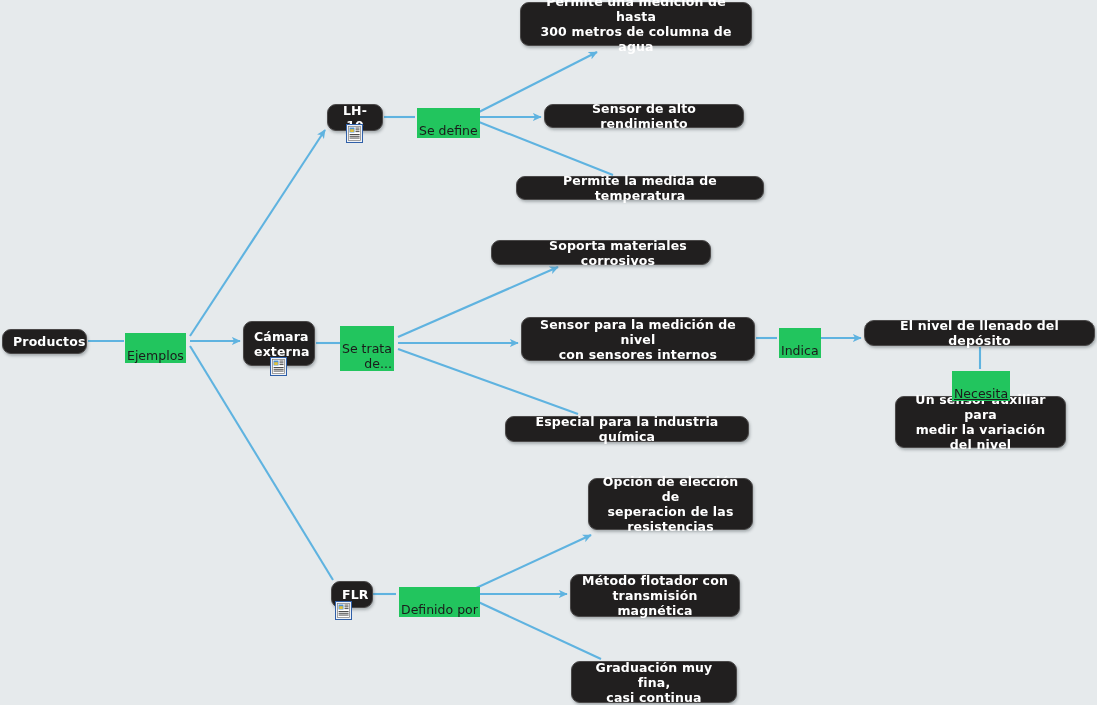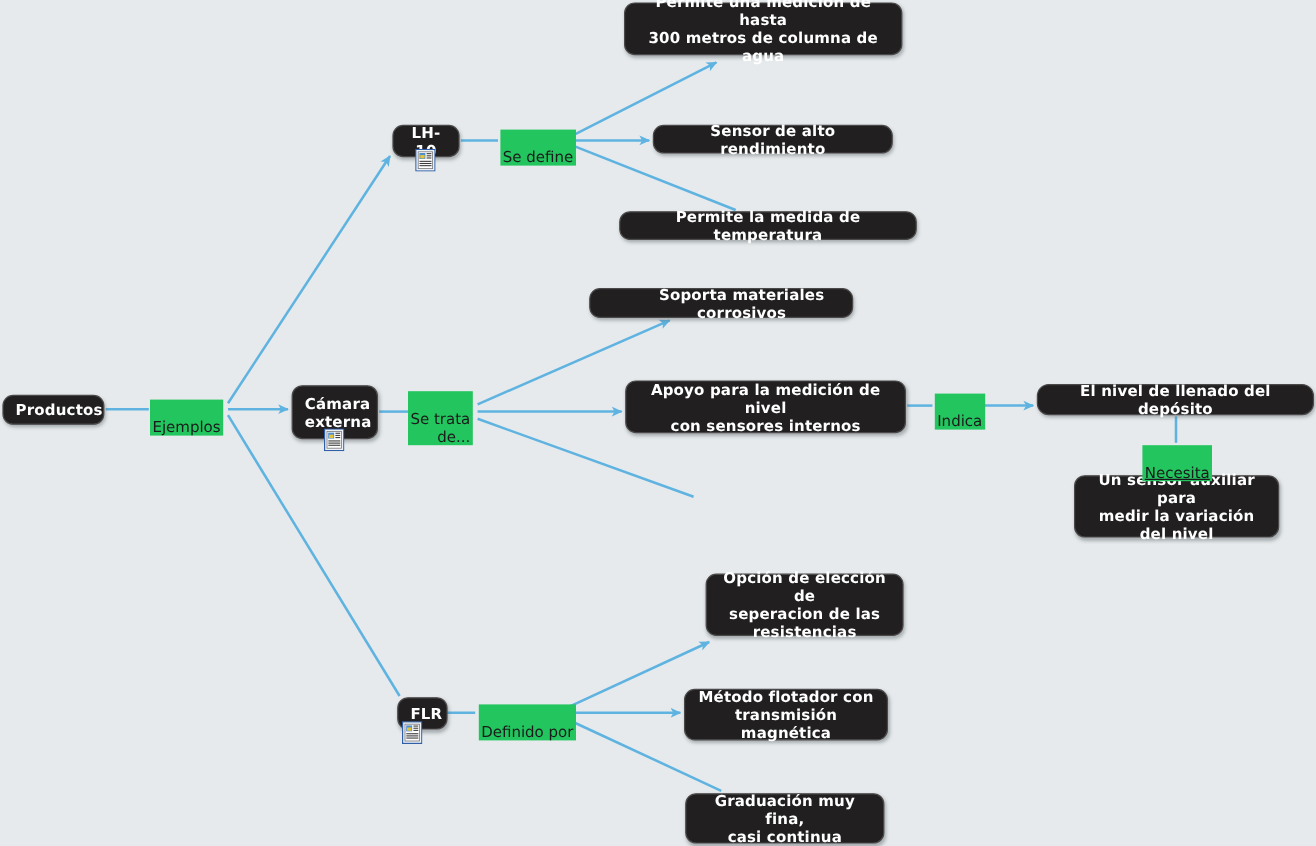--- a/index.html
+++ b/index.html
@@ -188,24 +188,27 @@
 
   <div class="node" style="left:516px;top:176px;width:248px;height:24px;">
     <span class="node-label">Permite la medida de temperatura</span>
   </div>
 
   <div class="node" style="left:491px;top:240px;width:220px;height:25px;padding-left:44px;">
     <span class="node-label">Soporta materiales corrosivos</span>
   </div>
 
   <div class="node" style="left:521px;top:317px;width:234px;height:44px;">
-    <span class="node-label">Apoyo para la medición de nivel
+    <span class="node-label">Sensor para la medición de nivel
 con sensores internos</span>
   </div>
 
+  <div class="node" style="left:505px;top:416px;width:244px;height:26px;">
+    <span class="node-label">Especial para la industria química</span>
+  </div>
 
   <div class="node" style="left:864px;top:320px;width:231px;height:26px;border-radius:10px;">
     <span class="node-label">El nivel de llenado del depósito</span>
   </div>
 
   <div class="node" style="left:895px;top:396px;width:171px;height:52px;">
     <span class="node-label">Un sensor auxiliar para
 medir la variación
 del nivel</span>
   </div>

